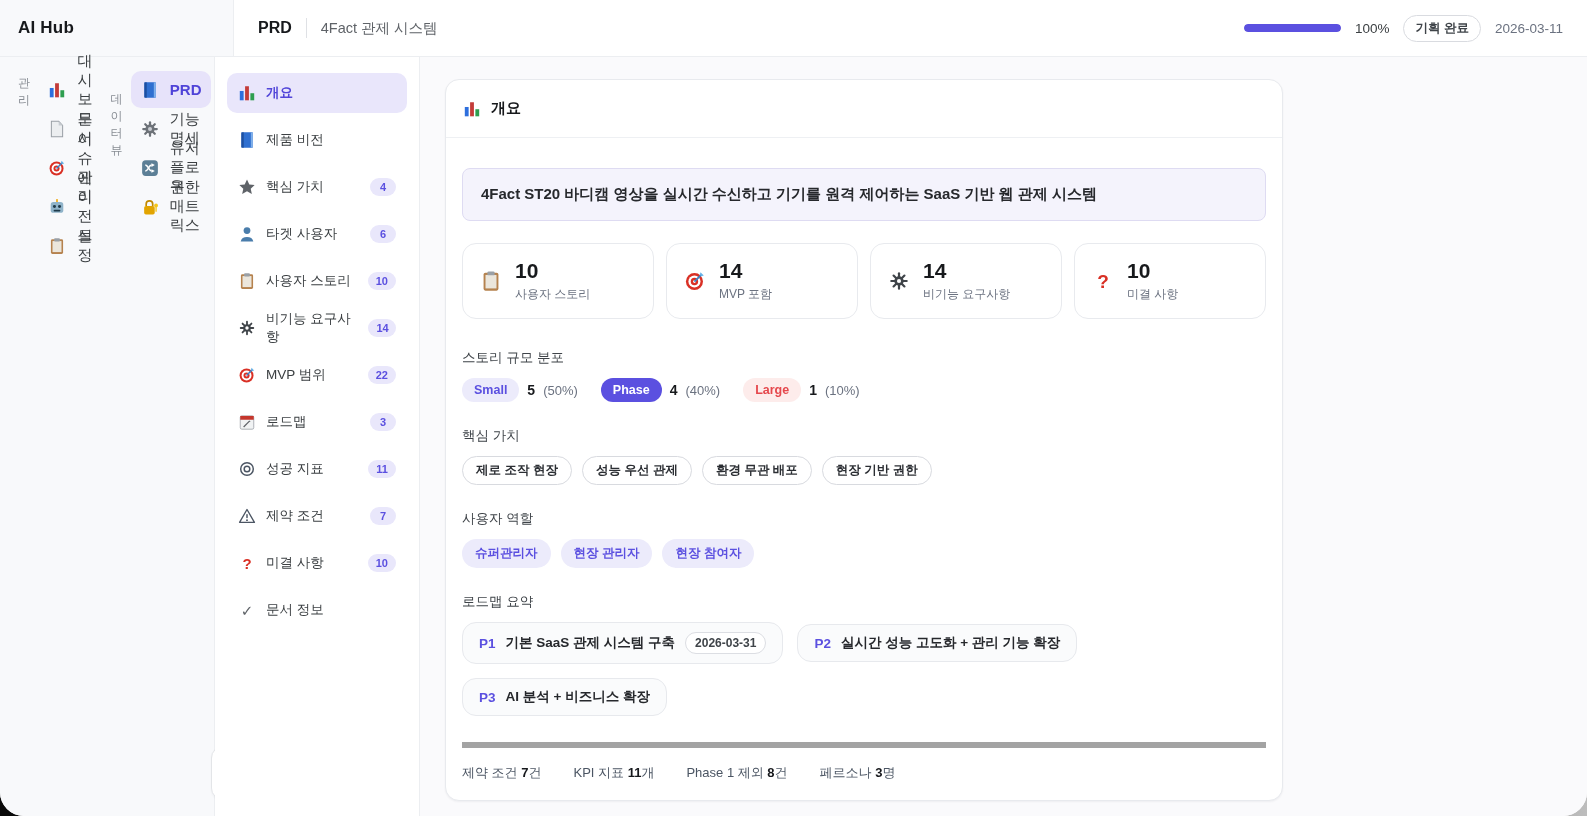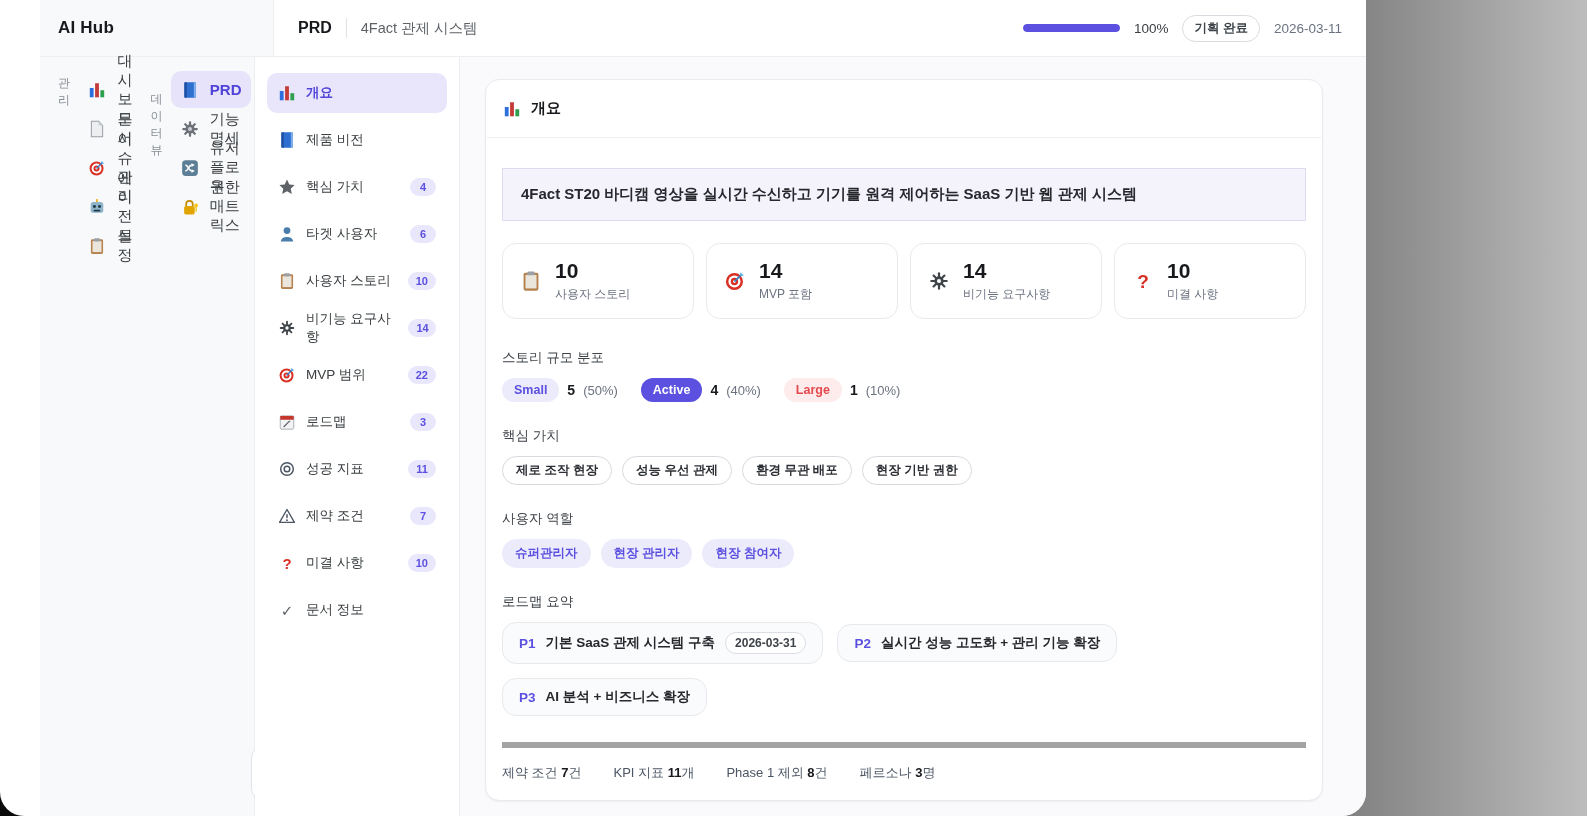--- a/index.html
+++ b/index.html
@@ -4,22 +4,22 @@
 <style>
   html,body{margin:0;padding:0;}
   body{
     width:1587px;height:816px;
     background:linear-gradient(to right,#0a0a0a 0%,#0a0a0a 55%,#bdbdbd 100%);
     font-family:"Liberation Sans","DejaVu Sans",sans-serif;
     -webkit-font-smoothing:antialiased;
     color:#26282c;
   }
   .app{
-    width:1326px;height:816px;display:flex;flex-direction:column;
-    background:#fff;border-radius:0 0 24px 24px;overflow:hidden;padding-left:40px;
+    width:1587px;height:816px;display:flex;flex-direction:column;
+    background:#fff;border-radius:0 0 24px 24px;overflow:hidden;
   }
   
   .header{height:56px;flex:none;display:flex;border-bottom:1px solid #eceef1;}
   .header-brand{
     width:215px;flex:none;background:#f8f9fb;border-right:1px solid #eceef1;
     display:flex;align-items:center;padding-left:18px;
     font-size:17px;font-weight:800;color:#17191c;letter-spacing:.2px;
   }
   .header-main{flex:1;display:flex;align-items:center;padding:0 24px;background:#fff;min-width:0;}
   .doc-type{font-size:16px;font-weight:800;color:#17191c;margin-right:14px;}
@@ -75,21 +75,21 @@
   .card{
     max-width:838px;background:#fff;border:1px solid #e8eaee;border-radius:14px;
     box-shadow:0 1px 2px rgba(16,24,40,.05);box-sizing:border-box;
   }
   .card-header{
     display:flex;align-items:center;gap:10px;padding:19px 17px;
     border-bottom:1px solid #eef0f3;font-size:15px;font-weight:800;color:#17191c;
   }
   .card-body{padding:30px 16px 18px;}
   .summary-box{
-    background:#f4f3fc;border:1px solid #dedbf2;border-radius:0;
+    background:#f4f3fc;border:1px solid #dedbf2;border-radius:8px;
     padding:16px 18px;font-size:15px;font-weight:700;color:#26282c;margin-bottom:22px;
   }
   .stats-row{display:grid;grid-template-columns:repeat(4,1fr);gap:12px;margin-bottom:30px;}
   .stat-card{
     border:1px solid #e8eaee;border-radius:14px;background:#fff;
     padding:15px 17px;display:flex;align-items:center;gap:13px;box-sizing:border-box;
   }
   .stat-text{display:flex;flex-direction:column;}
   .stat-value{font-size:21px;font-weight:800;color:#17191c;line-height:1.15;}
   .stat-label{font-size:12px;color:#6b7280;margin-top:3px;}
@@ -493,21 +493,21 @@
           <div class="section">
             <div class="section-title">스토리 규모 분포</div>
             <div class="size-row">
 
             <span class="size-entry">
                   <span class="size-pill light-purple">Small</span>
                   <span class="size-count">5</span>
                   <span class="size-pct">(50%)</span>
                 </span>
                 <span class="size-entry">
-                  <span class="size-pill solid-purple">Active</span>
+                  <span class="size-pill solid-purple">Phase</span>
                   <span class="size-count">4</span>
                   <span class="size-pct">(40%)</span>
                 </span>
                 <span class="size-entry">
                   <span class="size-pill light-red">Large</span>
                   <span class="size-count">1</span>
                   <span class="size-pct">(10%)</span>
                 </span>
               </div>
           </div>

